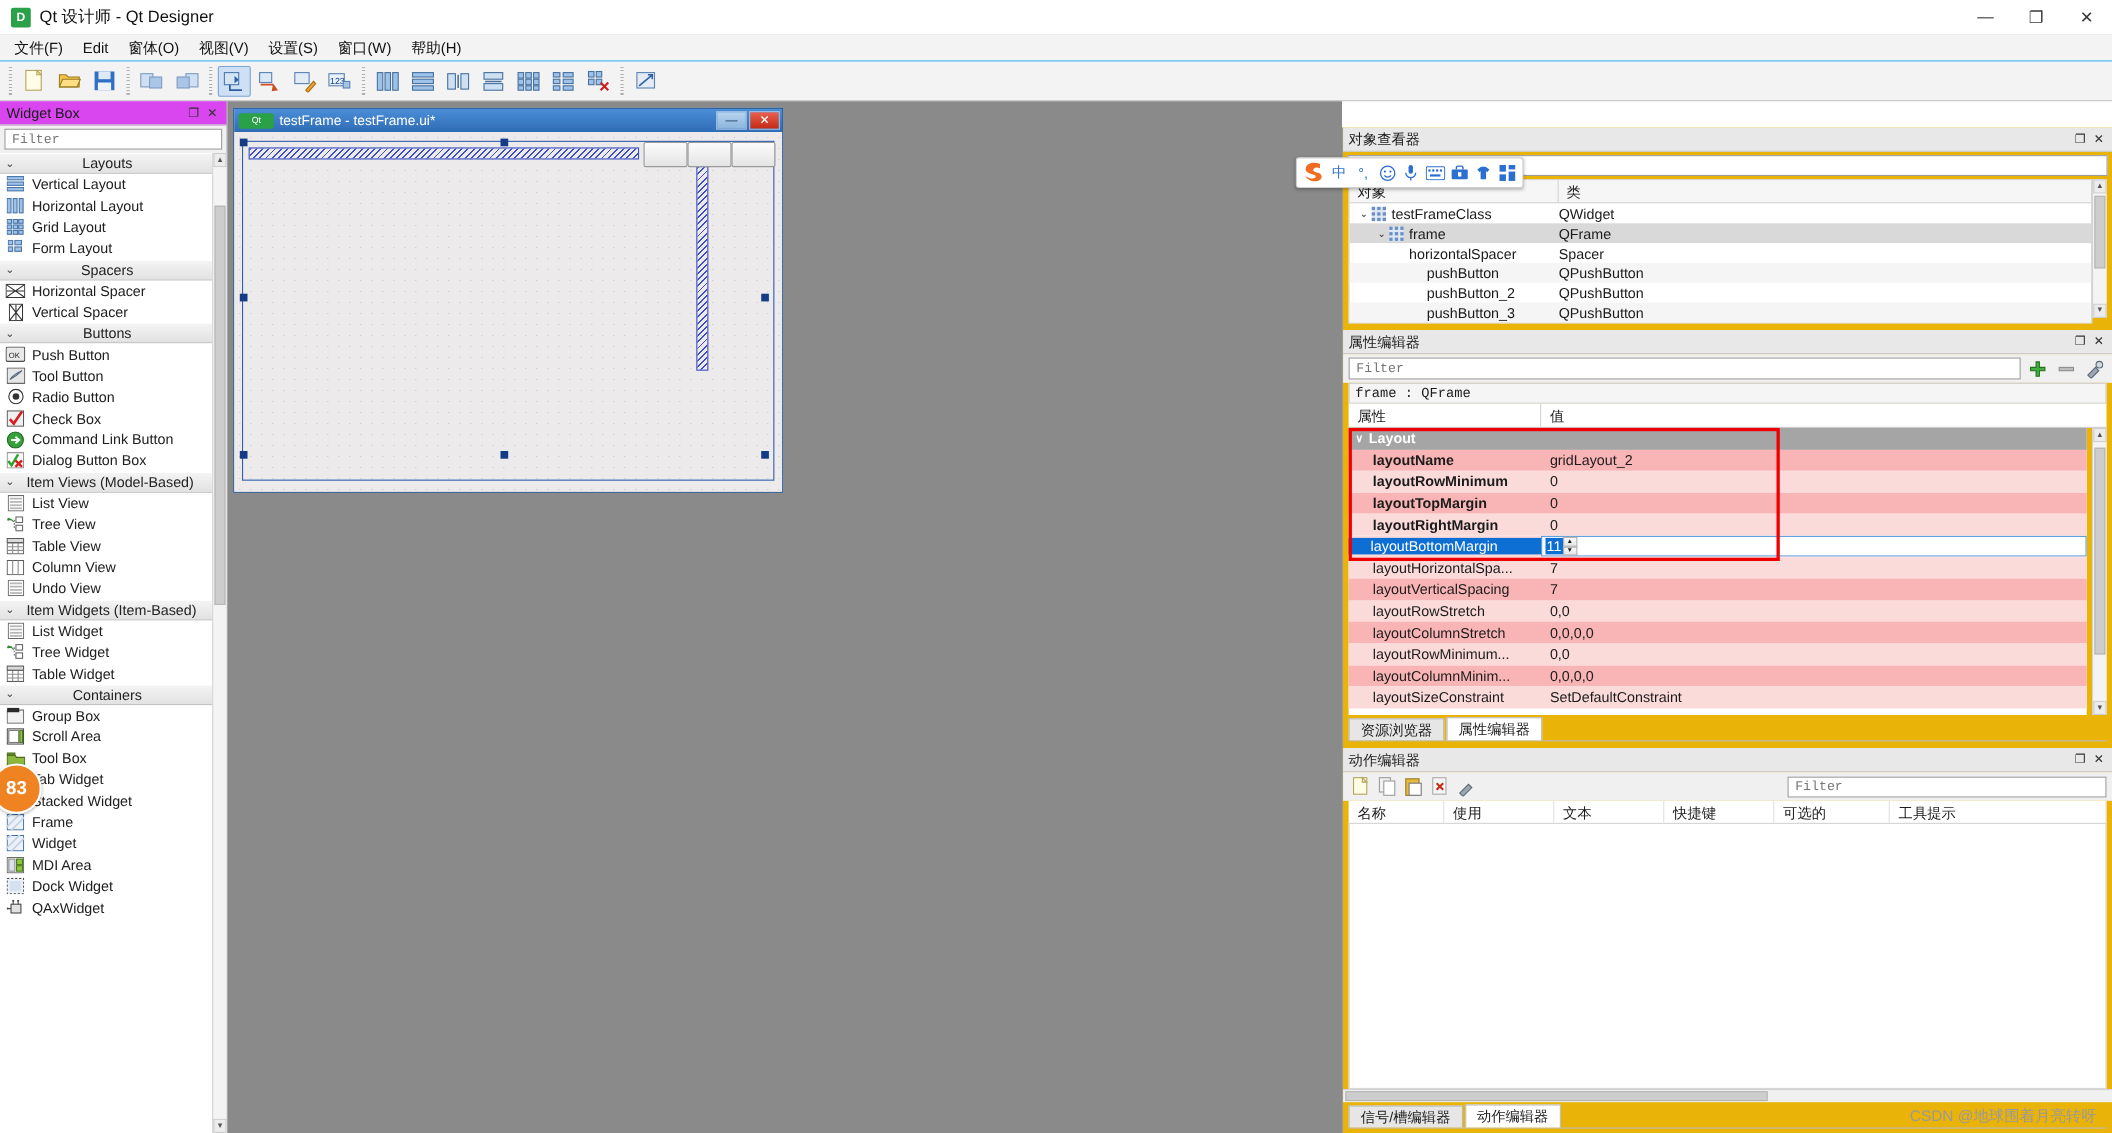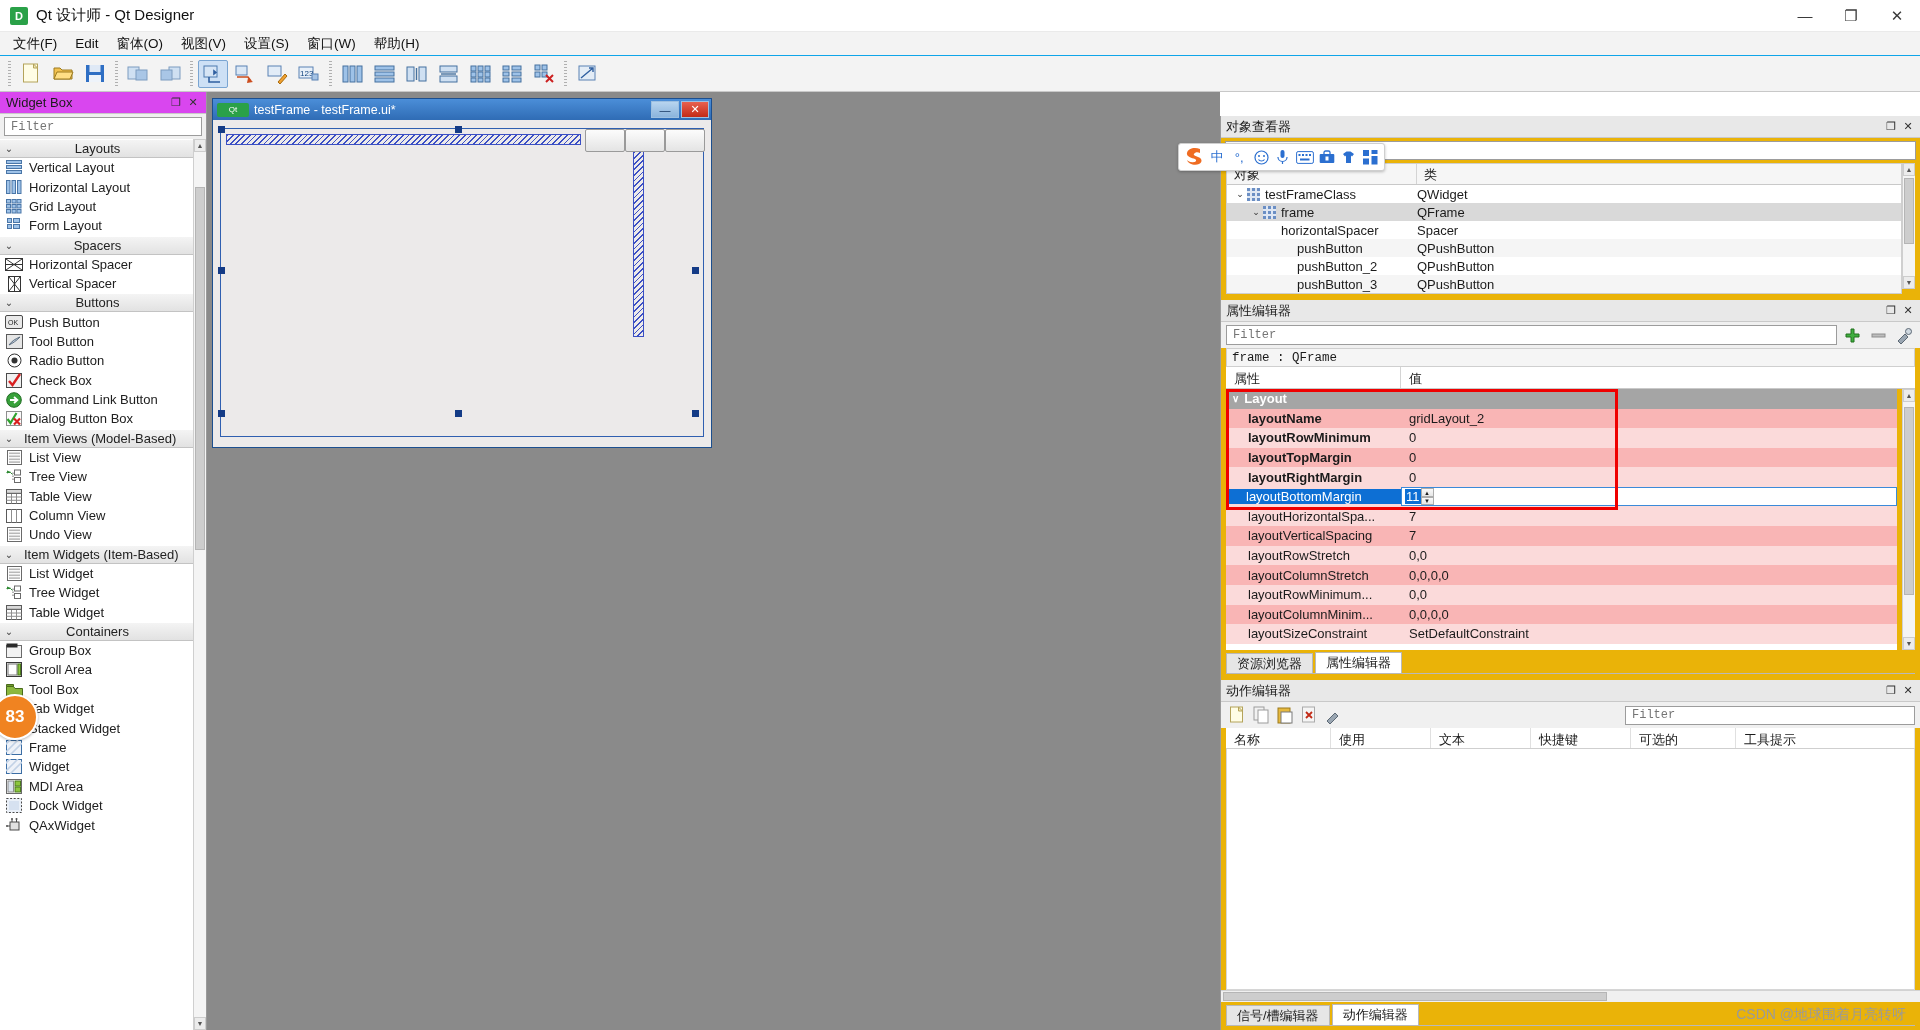--- a/index.html
+++ b/index.html
@@ -996,21 +996,21 @@
         <div class="ae-btn">
           <svg width="16" height="18" viewBox="0 0 16 18">
               <path d="M2 15l8-8 3 3-8 8z" fill="#9aa6b2" stroke="#5c6874"></path>
             </svg>
         </div>
         <div class="ae-filter">
           <input readonly="" placeholder="Filter" style="">
         </div>
       </div>
       <div class="ae-head">
-        <div style="width:105px;">名称</div>
+        <div style="width:87px;">名称</div>
         <div style="width:100px;">使用</div>
         <div style="width:100px;">文本</div>
         <div style="width:100px;">快捷键</div>
         <div style="width:105px;">可选的</div>
         <div style="flex:1;">工具提示</div>
       </div>
       <div class="ae-grid"></div>
       <div class="sb-h">
           <i></i>
         </div>

